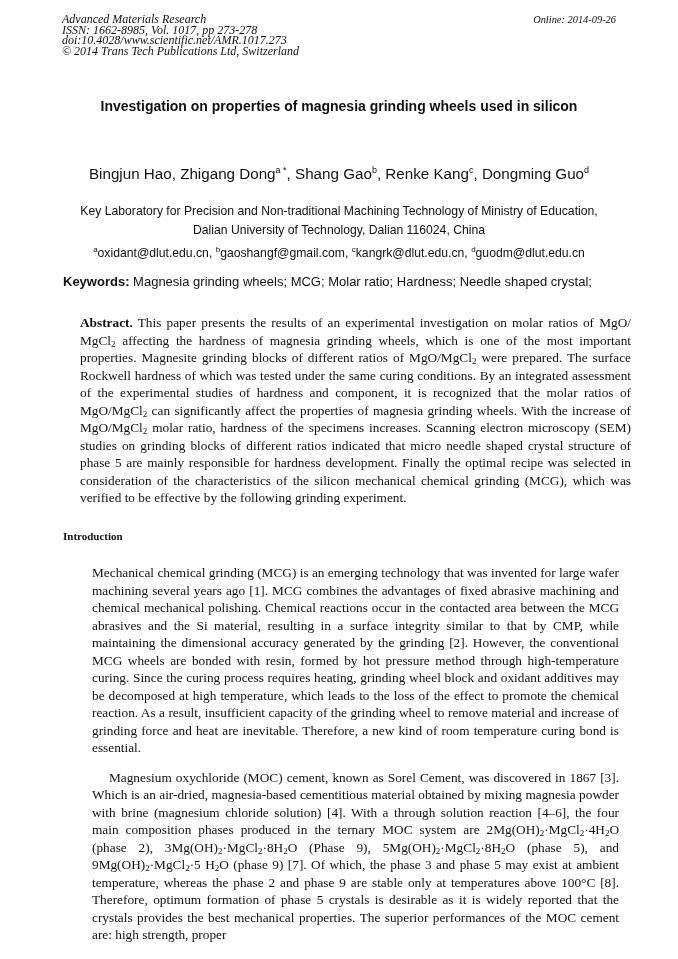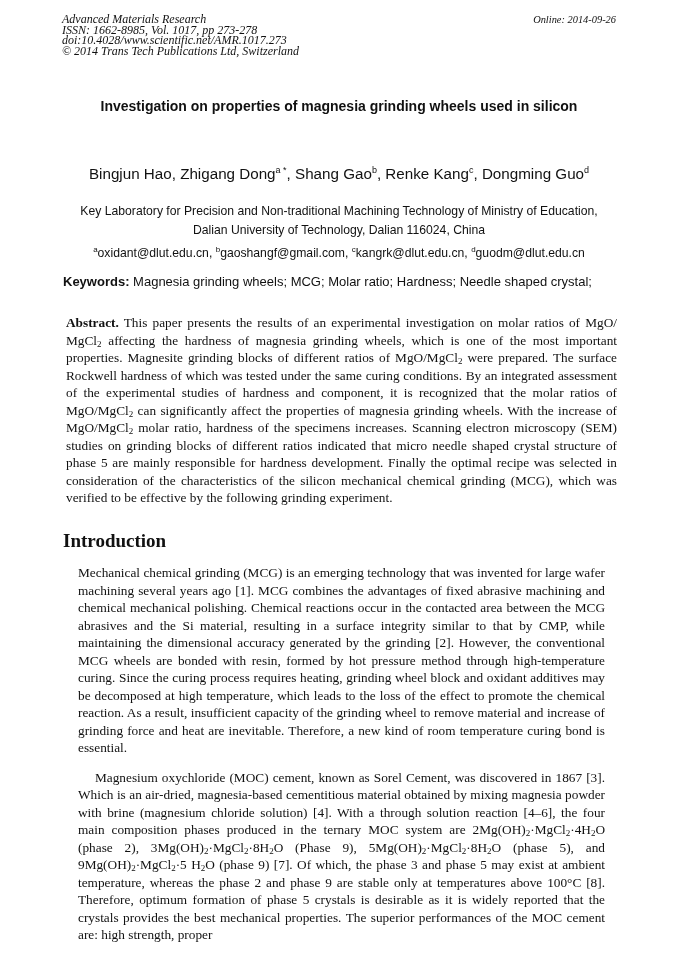--- a/index.html
+++ b/index.html
@@ -9,24 +9,24 @@
   .hdr { position: absolute; top: 14px; left: 62px; font-size: 12px; line-height: 10.6px; font-style: italic; }
   .hdr div { white-space: nowrap; }
   .online { position: absolute; top: 14px; right: 62px; font-size: 10.4px; font-style: italic; }
   .title { position: absolute; top: 88px; left: 40px; width: 598px; text-align: center; font-weight: bold; font-size: 14px; line-height: 36px; }
   .authors { position: absolute; top: 165px; left: 40px; width: 598px; text-align: center; font-size: 15.2px; }
   .authors sup { font-size: 9px; }
   .affil { position: absolute; top: 202px; left: 40px; width: 598px; text-align: center; font-size: 12.2px; line-height: 19px; }
   .affil sup { font-size: 8px; }
   .keywords { position: absolute; top: 274px; left: 63px; font-size: 13px; }
   .keywords b { font-weight: bold; }
-  .body-text { position: absolute; left: 66px; width: 551px; font-size: 13.3px; line-height: 17.5px; text-align: justify; }
+  .body-text { position: absolute; left: 80px; width: 551px; font-size: 13.3px; line-height: 17.5px; text-align: justify; }
   .body-text sub { font-size: 9px; vertical-align: -2px; line-height: 0; }
   .abstract { top: 314px; }
-  .intro-heading { position: absolute; top: 530px; left: 63px; font-size: 19px; font-weight: bold; }
+  .intro-heading { position: absolute; top: 530px; left: 63px; font-size: 11px; font-weight: bold; }
   .intro { top: 552px; }
   .intro p { margin: 12px; }
   .indent { text-indent: 17px; }
 </style>
 </head>
 <body>
 
 <div class="hdr serif">
   <div>Advanced Materials Research</div>
   <div>ISSN: 1662-8985, Vol. 1017, pp 273-278</div>

